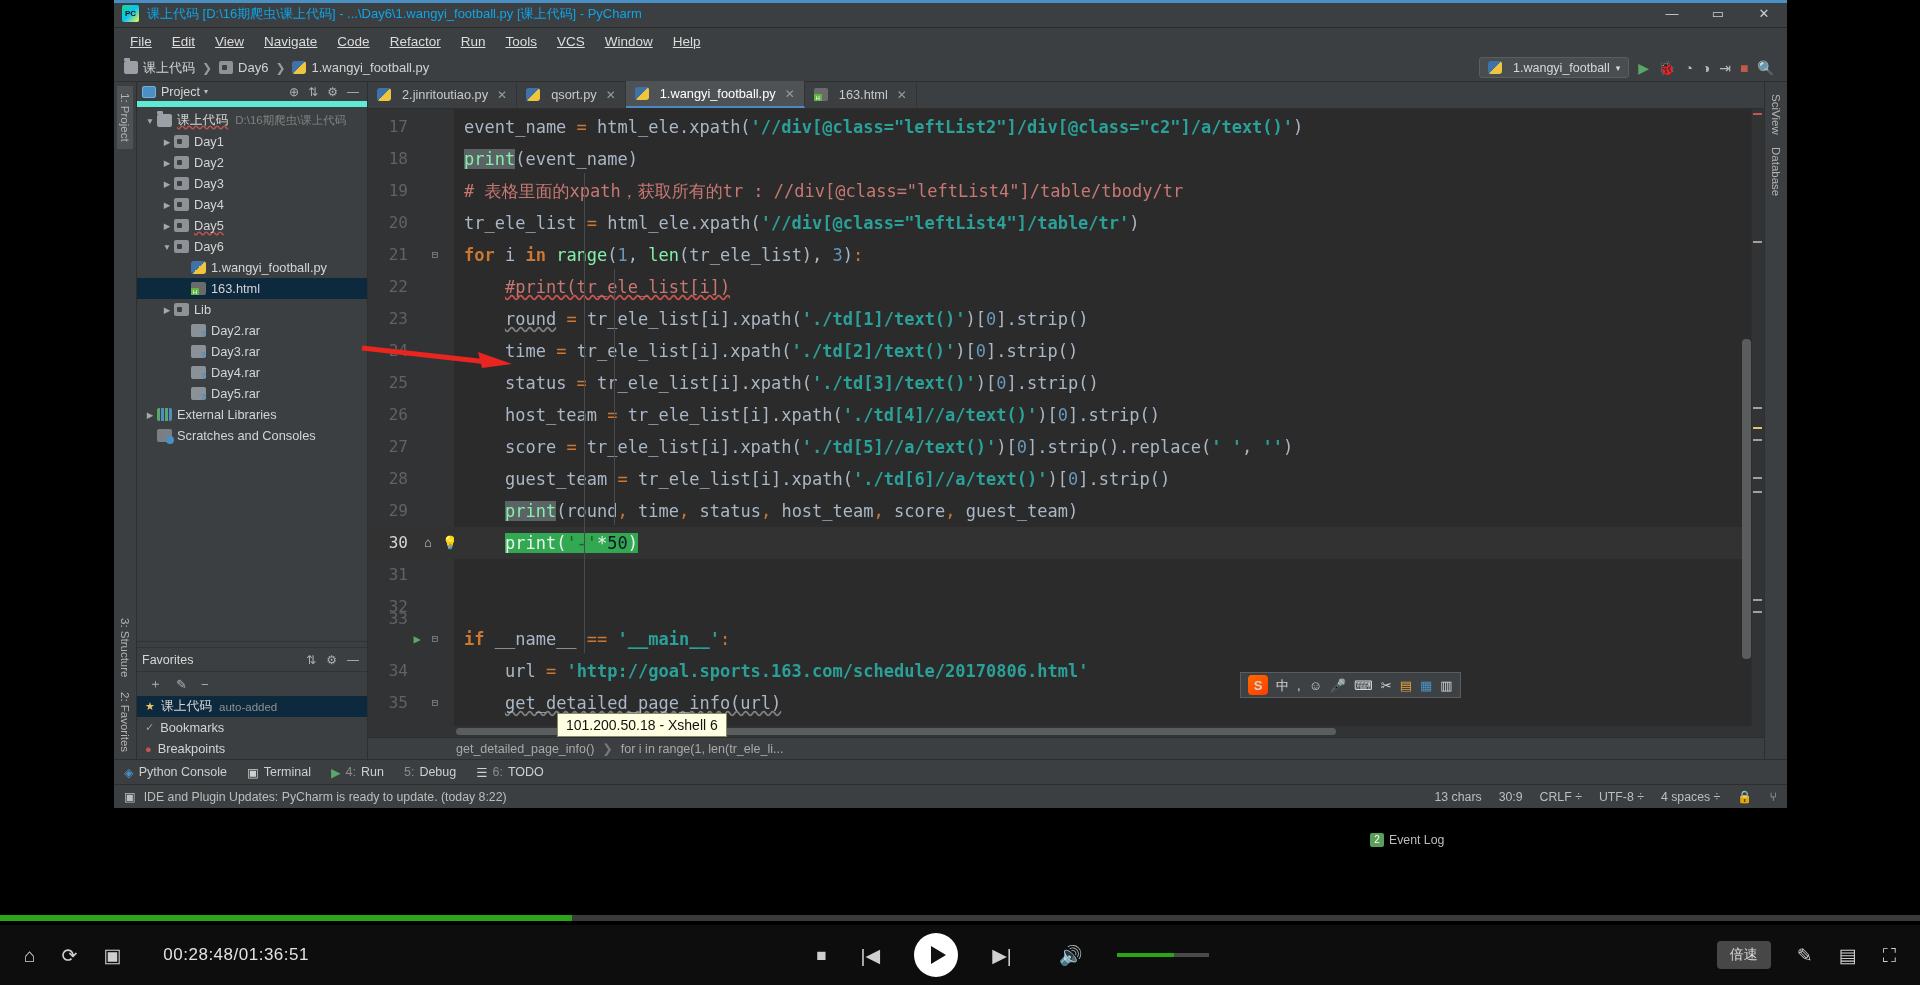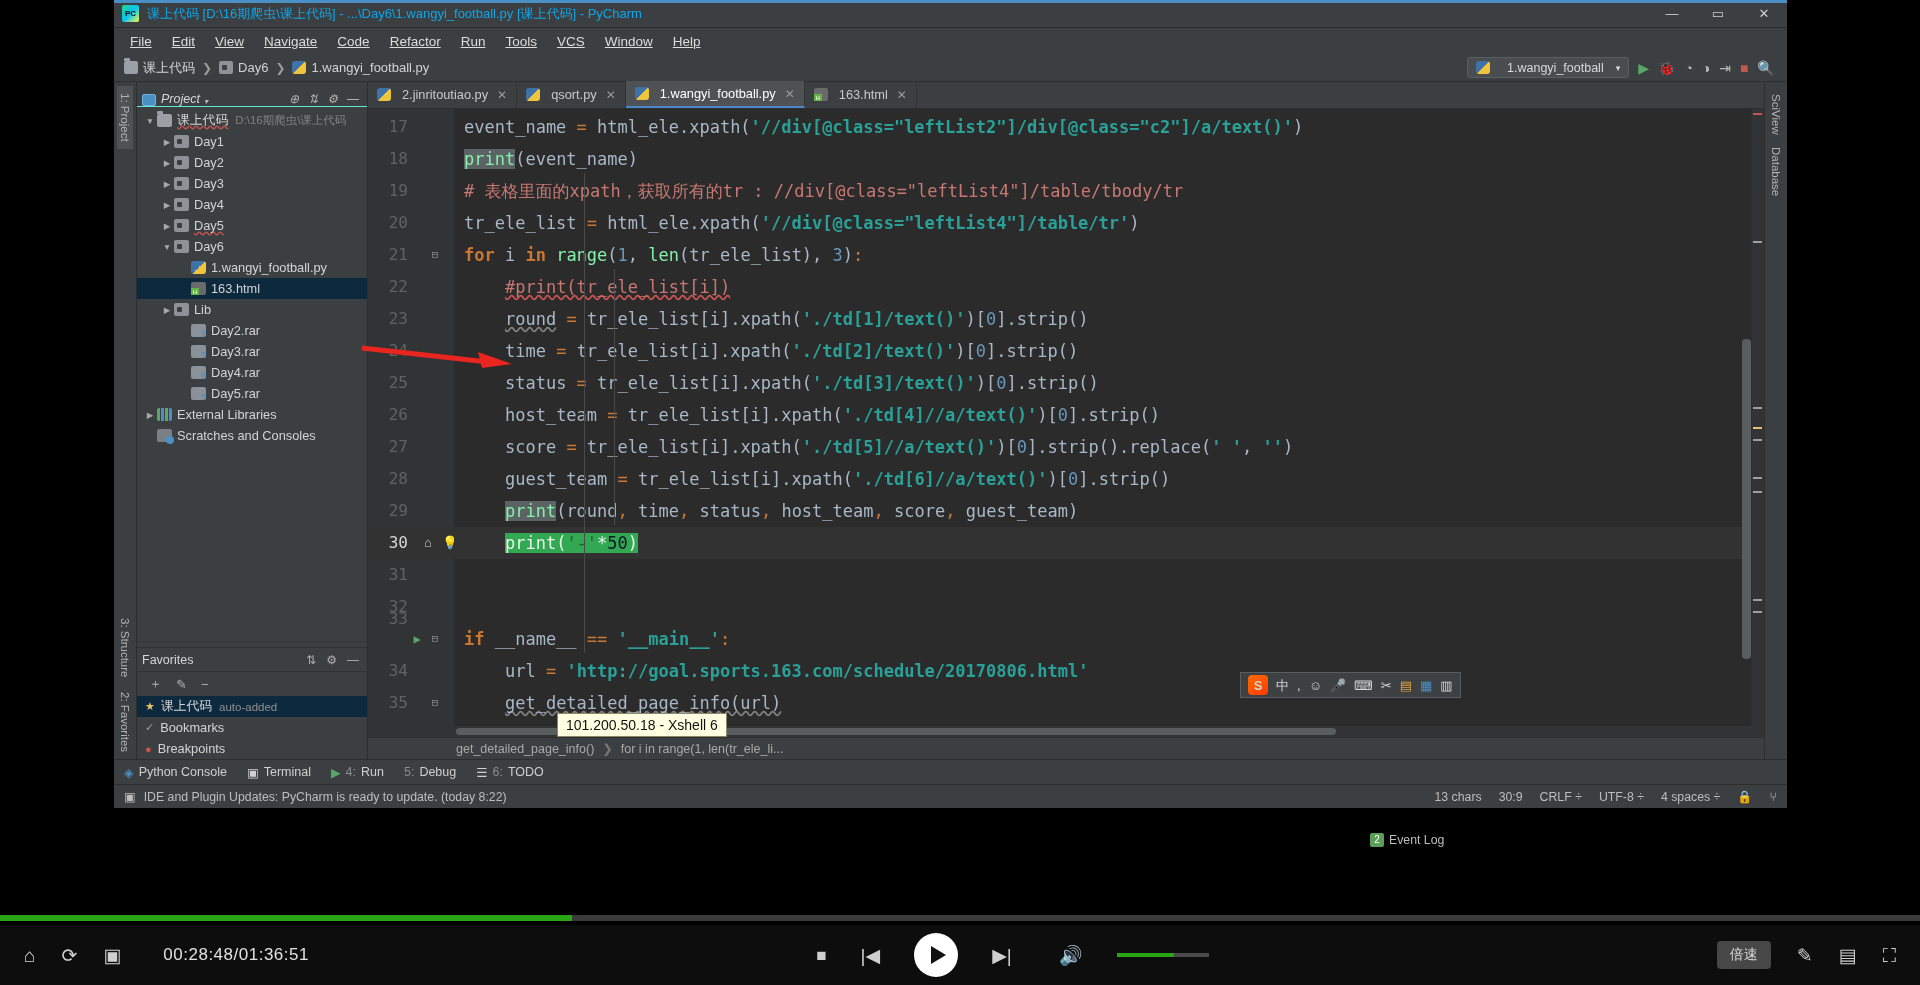--- a/index.html
+++ b/index.html
@@ -99,21 +99,21 @@
   .ico-folder::before { content:""; position:absolute; left:0; top:-3px; width:6px; height:3px; background:#9aa0a6; border-radius:1px 1px 0 0;}
   .ico-folder-mod { background: #8e9196; position: relative; }
   .ico-folder-mod::after { content:""; position:absolute; left:3px; top:4px; width:5px; height:5px; background:#3c3f41; border-radius:1px;}
   .ico-py { background: linear-gradient(135deg,#3f72a8 50%,#f0c53e 50%); border-radius: 3px; }
   .ico-html { background: #6a6a6a; position: relative; border-radius: 2px; }
   .ico-html::after { content:"H"; position:absolute; left:0; bottom:0; width:8px; height:7px;
       background:#62b543; color:#fff; font-size:6px; display:flex; align-items:center; justify-content:center;}
 
   .nav-right { margin-left: auto; display: flex; align-items: center; gap: 9px; padding-right: 12px; }
   .run-config {
-    display: flex; align-items: center; gap: 12px; background: #4a4d4f;
+    display: flex; align-items: center; gap: 6px; background: #4a4d4f;
     border: 1px solid #5b5e60; border-radius: 3px; padding: 2px 8px; font-size: 12.5px;
     color: #d8d8d8; height: 21px; cursor: pointer;
   }
   .tool-ico { font-size: 14px; color: #b8b8b8; cursor: pointer; line-height: 1; }
   .tool-ico.green { color: #59a869; }
 
   
   .ide-body { flex: 1; display: flex; min-height: 0; }
 
   .strip-left {
@@ -132,22 +132,22 @@
     flex: 0 0 23px;
   }
   .vtab-r { writing-mode: vertical-rl; font-size: 11.5px; color: #b3b3b3; padding: 6px 2px; cursor: pointer; }
 
   
   .project-pane {
     width: 231px; background: #3c3f41; display: flex; flex-direction: column;
     border-right: 1px solid #2e2e2e; flex: 0 0 231px;
   }
   .pane-head {
-    height: 25px; display: flex; align-items: flex-end; padding: 0 5px;
-    border-bottom: 1px solid #5eead4; flex: 0 0 25px; font-style: italic;
+    height: 25px; display: flex; align-items: center; padding: 0 5px;
+    border-bottom: 6px solid #5eead4; flex: 0 0 25px;
   }
   .pane-head .ttl { font-size: 12.5px; color: #d6d6d6; margin-left: 5px; }
   .pane-head .caret { margin-left: 4px; font-size: 8px; color: #bbb; }
   .pane-head .acts { margin-left: auto; display: flex; gap: 9px; padding-right: 3px; }
   .pane-head .acts span { font-size: 12px; color: #b0b0b0; cursor: pointer; }
   .proj-icon { width: 14px; height: 12px; background: #4a90c4; border-radius: 2px; border: 1px solid #6fb2dc; }
 
   .tree { flex: 1; overflow: hidden; padding-top: 3px; font-size: 12.8px; }
   .trow {
     display: flex; align-items: center; height: 21px; padding-left: 6px;

